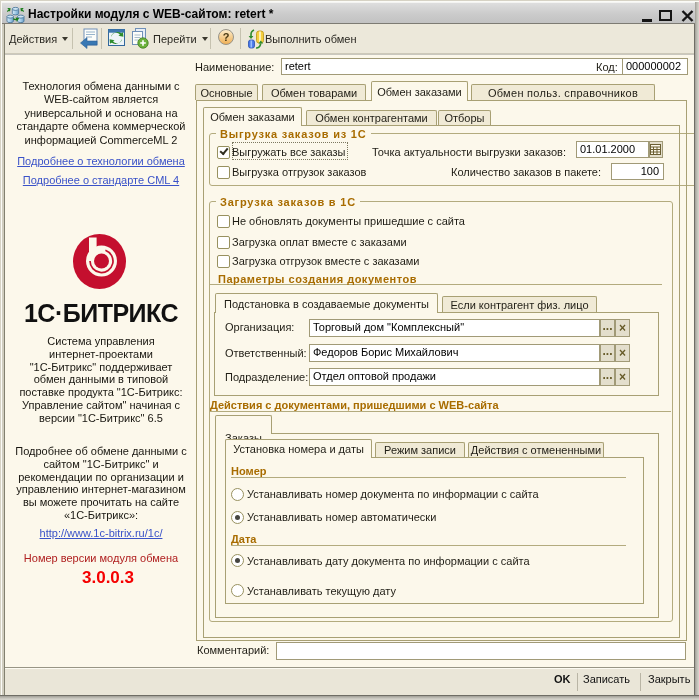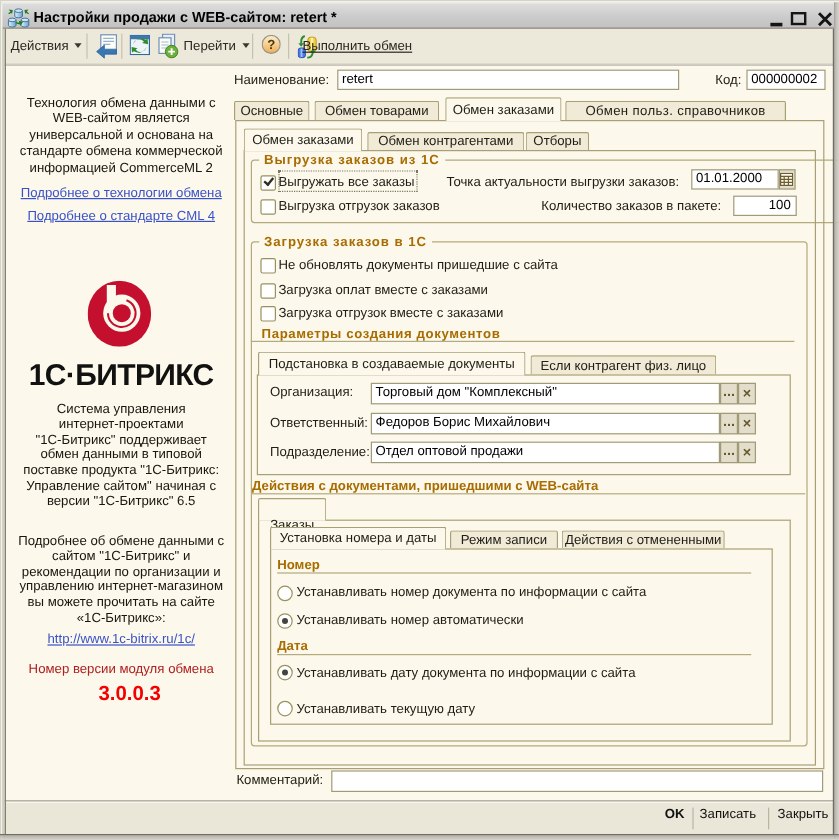--- a/index.html
+++ b/index.html
@@ -58,21 +58,21 @@
    <path d="M6.3 3.9 L6.3 8.4 A3.2 1.5 0 0 0 12.7 8.4 L12.7 3.9" fill="url(#cyl)" stroke="#3f6f96" stroke-width="0.8"></path>
    <ellipse cx="9.5" cy="3.9" rx="3.2" ry="1.5" fill="#cfe5f4" stroke="#3f6f96" stroke-width="0.8"></ellipse>
    <path d="M1 11.6 L1 16.1 A3.2 1.5 0 0 0 7.4 16.1 L7.4 11.6" fill="url(#cyl)" stroke="#3f6f96" stroke-width="0.8"></path>
    <ellipse cx="4.2" cy="11.6" rx="3.2" ry="1.5" fill="#cfe5f4" stroke="#3f6f96" stroke-width="0.8"></ellipse>
    <path d="M11.6 11.6 L11.6 16.1 A3.2 1.5 0 0 0 18 16.1 L18 11.6" fill="url(#cyl)" stroke="#3f6f96" stroke-width="0.8"></path>
    <ellipse cx="14.8" cy="11.6" rx="3.2" ry="1.5" fill="#cfe5f4" stroke="#3f6f96" stroke-width="0.8"></ellipse>
    <path d="M1.2 6.5 l2.6-2 M2.5 3.6 l1.5 0.2 -0.3 1.5 z" stroke="#1e7e1e" stroke-width="1.1" fill="#1e7e1e"></path>
    <path d="M17.8 6.5 l-2.6-2 M16.5 3.6 l-1.5 0.2 0.3 1.5 z" stroke="#1e7e1e" stroke-width="1.1" fill="#1e7e1e"></path>
    <path d="M7.2 13.8 q2.3 1.6 4.6 0.2 M11 15.4 l1.3-1.8 -1.9-0.5 z" stroke="#1e7e1e" stroke-width="1.1" fill="#1e7e1e"></path>
   </svg>
-  <div class="txt">Настройки продажи с WEB-сайтом: retert *</div>
+  <div class="txt">Настройки модуля с WEB-сайтом: retert *</div>
   <div class="abs" style="left:640px;top:16px;width:10px;height:3px;background:#151515;"></div>
   <div class="abs" style="left:657px;top:7px;width:13px;height:11px;border:2px solid #151515;"></div>
   <svg class="abs" style="left:679px;top:7px;" width="13" height="12" viewBox="0 0 13 12">
         <path d="M1.5 1 L11.5 11 M11.5 1 L1.5 11" stroke="#151515" stroke-width="2.4"></path>
       </svg>
  </div>
  <div id="titleline"></div>
  <div id="toolbar">
   <div class="tbtxt" style="left:6px;">Действия<span class="caret"></span></div>
   <div class="tbsep" style="left:69px;"></div>
@@ -111,21 +111,21 @@
   <svg class="abs" style="left:245px;top:4px" width="17" height="22" viewBox="0 0 17 22">
    <path d="M6 2 a4.5 5 0 0 0 -3 5 l0 1.5" fill="none" stroke="#2e8c2e" stroke-width="1.6"></path>
    <path d="M3 11 l-2.4-3 4.8 0 z" fill="#2e8c2e"></path>
    <rect x="8.5" y="3" width="7" height="12" rx="2.5" fill="#f5cf3d" stroke="#bb9617" stroke-width="0.8"></rect>
    <rect x="11" y="3.5" width="2" height="11" fill="#fdf0b0"></rect>
    <rect x="0.5" y="12" width="6" height="8" rx="2" fill="#4a78e8" stroke="#2a52b0" stroke-width="0.8"></rect>
    <rect x="2.5" y="12.5" width="1.6" height="7" fill="#9cc0fc"></rect>
    <path d="M8 20 a4.5 5 0 0 0 4.5-3.5 l0-1" fill="none" stroke="#2e8c2e" stroke-width="1.6"></path>
    <path d="M12.8 12.5 l2.4 3 -4.8 0 z" fill="#2e8c2e"></path>
   </svg>
-  <div class="tbtxt" style="left:249px;text-decoration:underline;">Выполнить обмен</div>
+  <div class="tbtxt" style="left:262px;">Выполнить обмен</div>
  </div>
  <div id="content">
 
   <div class="side" style="left:4px;top:25px;width:188px;line-height:13.4px;">Технология обмена данными с<br>WEB-сайтом является<br>универсальной и основана на<br>стандарте обмена коммерческой<br>информацией CommerceML 2</div>
   <div class="side" style="left:4px;top:100px;width:188px;"><span class="lnk">Подробнее о технологии обмена</span></div>
   <div class="side" style="left:4px;top:119px;width:188px;"><span class="lnk">Подробнее о стандарте CML 4</span></div>
   <svg class="abs" style="left:70px;top:179px;" width="53" height="55" viewBox="0 0 53 55">
    <ellipse cx="26.5" cy="27.5" rx="26.5" ry="27.5" fill="#c40f2e"></ellipse>
    <rect x="16" y="3.5" width="7.6" height="25" fill="#fcf8eb"></rect>
    <circle cx="28.5" cy="27" r="15.5" fill="#fcf8eb"></circle>
@@ -133,21 +133,21 @@
    <path d="M 32.4 16.2 A 11.5 11.5 0 1 1 17 27" stroke="#c40f2e" stroke-width="1.7" fill="none"></path>
   </svg>
   <div class="side" style="left:4px;top:252px;width:188px;font-size:25px;font-weight:bold;color:#111;letter-spacing:-0.5px;">1С·БИТРИКС</div>
   <div class="side" style="left:4px;top:280px;width:188px;line-height:12.8px;">Система управления<br>интернет-проектами<br>"1С-Битрикс" поддерживает<br>обмен данными в типовой<br>поставке продукта "1С-Битрикс:<br>Управление сайтом" начиная с<br>версии "1С-Битрикс" 6.5</div>
   <div class="side" style="left:4px;top:390px;width:188px;line-height:12.8px;">Подробнее об обмене данными с<br>сайтом "1С-Битрикс" и<br>рекомендации по организации и<br>управлению интернет-магазином<br>вы можете прочитать на сайте<br>«1С-Битрикс»:</div>
   <div class="side" style="left:4px;top:472px;width:188px;"><span class="lnk">http://www.1c-bitrix.ru/1c/</span></div>
   <div class="side" style="left:4px;top:497px;width:188px;color:#b02020;">Номер версии модуля обмена</div>
   <div class="side" style="left:11px;top:517px;width:188px;color:#f50000;font-size:17px;font-weight:bold;">3.0.0.3</div>
 
   <div class="lbl" style="left:192px;top:6px;">Наименование:</div>
-  <div class="inp" style="left:278px;top:3px;width:285px;height:17px;">
+  <div class="inp" style="left:278px;top:3px;width:350px;height:17px;">
         <span>retert</span>
       </div>
   <div class="lbl" style="left:593px;top:6px;">Код:</div>
   <div class="inp" style="left:619px;top:3px;width:66px;height:17px;">
         <span>000000002</span>
       </div>
 
   <div class="tab off" style="left:192px;top:29px;width:63px;height:16px;padding-top:2px;">Основные</div>
   <div class="tab off" style="left:259px;top:29px;width:104px;height:16px;padding-top:2px;">Обмен товарами</div>
   <div class="tab on" style="left:368px;top:26px;width:97px;height:20px;padding-top:4px;">Обмен заказами</div>

